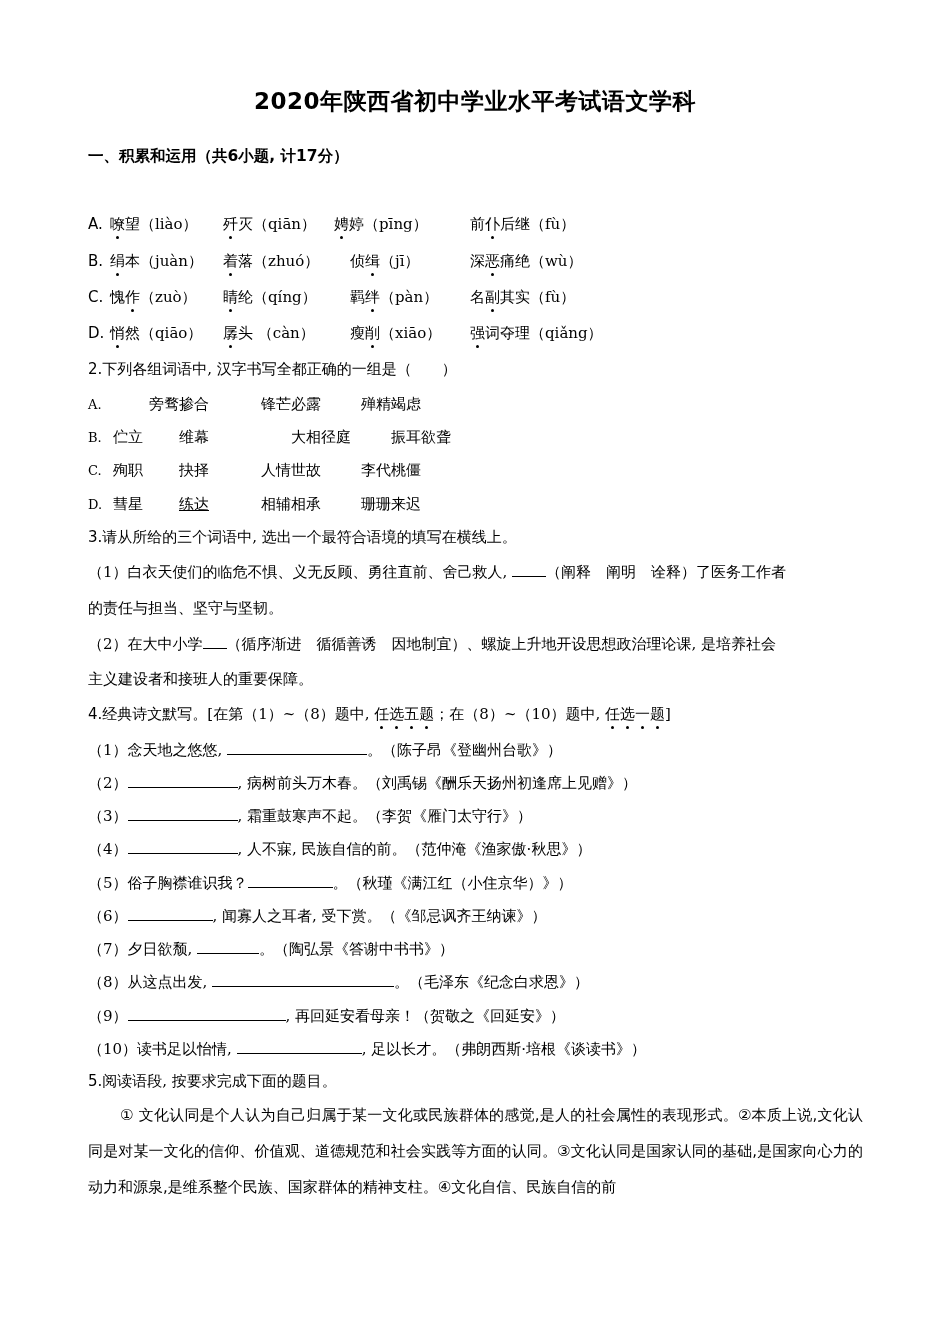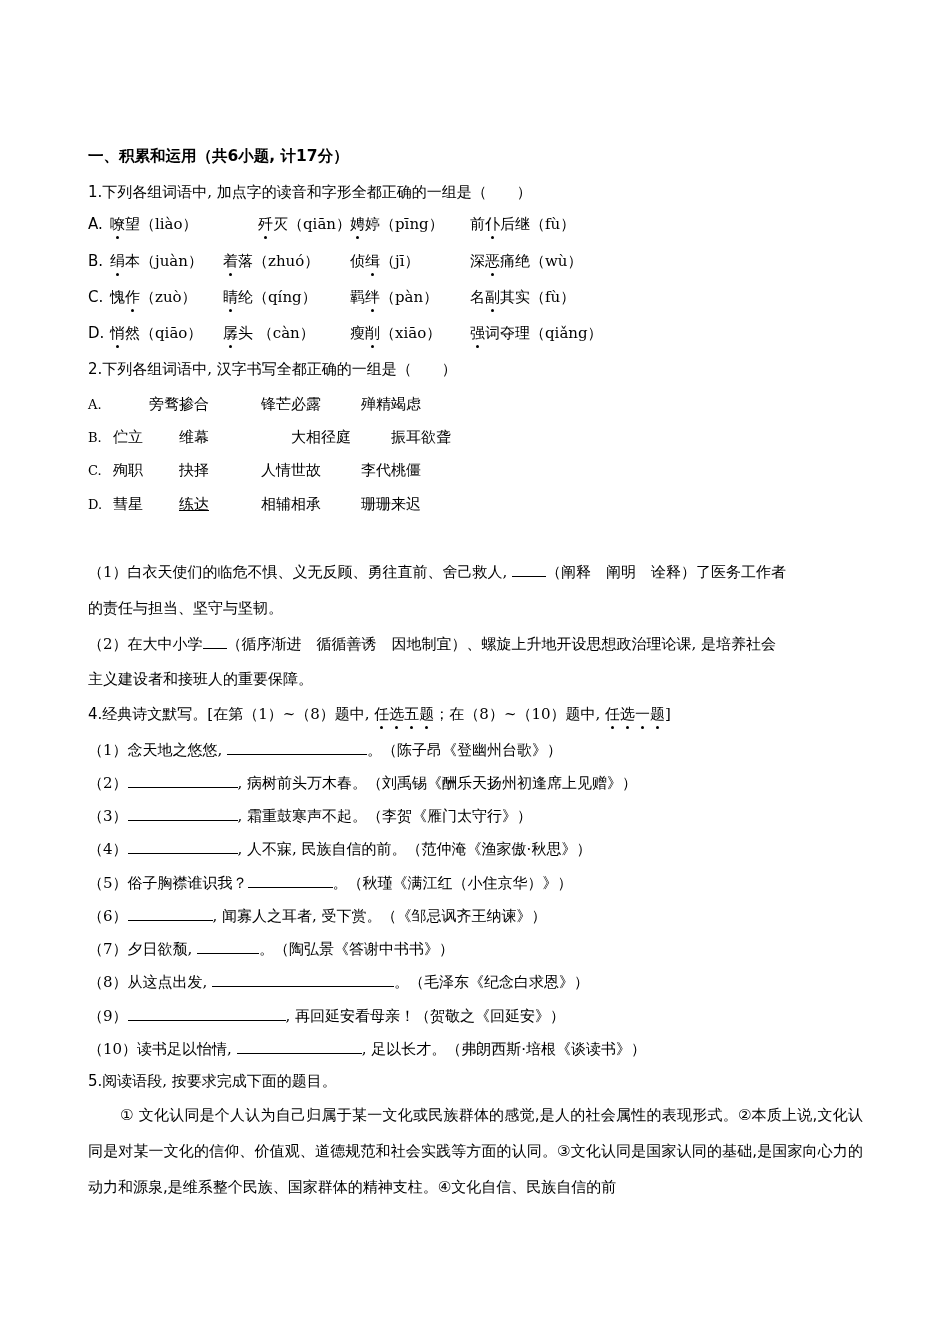--- a/index.html
+++ b/index.html
@@ -17,33 +17,31 @@
   .blank { display: inline-block; border-bottom: 1px solid #000; height: 15px; vertical-align: baseline; }
   .para { position: absolute; left: 88px; width: 775px; font-family: "DejaVu Sans", sans-serif;
     font-size: 15px; line-height: 36px; text-align: justify; text-indent: 32px; }
   .num { font-family: "DejaVu Sans", sans-serif; }
 </style>
 </head>
 <body>
 
 <div class="page">
 
+  <div class="title">2020年陕西省初中学业水平考试语文学科</div>
 
   <div class="line h1" style="top:146px;">一、积累和运用（共6小题, 计17分）</div>
 
-  <div class="line" style="top:182px;">
-    <span class="num">1.</span><span>下列各组词语中, 加点字的读音和字形全都正确的一组是（　　）</span>
-  </div>
 
   <div id="q1opts">
       <div class="line" style="top: 214px; height: 20px;">
         <span class="sans" style="position: absolute; left: 0px;">A.</span>
         <span style="position: absolute; left: 22px;"><span></span><span class="dot">嘹</span><span>望（liào）</span></span>
-        <span style="position: absolute; left: 135px; margin-left: 35px;"><span></span><span class="dot">歼</span><span>灭（qiān）</span></span>
-        <span style="position: absolute; left: 262px;"><span></span><span class="dot">娉</span><span>婷（pīng）</span></span>
+        <span style="position: absolute; left: 135px;"><span></span><span class="dot">歼</span><span>灭（qiān）</span></span>
+        <span style="position: absolute; left: 246px;"><span></span><span class="dot">娉</span><span>婷（pīng）</span></span>
         <span style="position: absolute; left: 382px;"><span>前</span><span class="dot">仆</span><span>后继（fù）</span></span>
       </div>
       <div class="line" style="top: 251px; height: 20px;">
         <span class="sans" style="position: absolute; left: 0px;">B.</span>
         <span style="position: absolute; left: 22px;"><span></span><span class="dot">绢</span><span>本（juàn）</span></span>
         <span style="position: absolute; left: 135px;"><span></span><span class="dot">着</span><span>落（zhuó）</span></span>
         <span style="position: absolute; left: 262px;"><span>侦</span><span class="dot">缉</span><span>（jī）</span></span>
         <span style="position: absolute; left: 382px;"><span>深</span><span class="dot">恶</span><span>痛绝（wù）</span></span>
       </div>
       <div class="line" style="top: 287px; height: 20px;">
@@ -65,20 +63,23 @@
   <div class="line" style="top:359px;">
     <span class="num">2.</span><span>下列各组词语中, 汉字书写全都正确的一组是（　　）</span>
   </div>
   <div id="q2opts">
       <div class="line" style="top: 394px;"><span style="display: inline-block; width: 25px; font-size: 13px;">A.</span><span style="display: inline-block; width: 66px; text-align: right;">旁骛</span><span style="display: inline-block; width: 82px;">掺合</span><span style="display: inline-block; width: 100px;">锋芒必露</span><span style="display: inline-block; width: 100px;">殚精竭虑</span></div>
       <div class="line" style="top: 427px;"><span style="display: inline-block; width: 25px; font-size: 13px;">B.</span><span style="display: inline-block; width: 66px;">伫立</span><span style="display: inline-block; width: 82px;">维幕</span><span style="display: inline-block; width: 100px; margin-left: 30px;">大相径庭</span><span style="display: inline-block; width: 100px;">振耳欲聋</span></div>
       <div class="line" style="top: 460px;"><span style="display: inline-block; width: 25px; font-size: 13px;">C.</span><span style="display: inline-block; width: 66px;">殉职</span><span style="display: inline-block; width: 82px;">抉择</span><span style="display: inline-block; width: 100px;">人情世故</span><span style="display: inline-block; width: 100px;">李代桃僵</span></div>
       <div class="line" style="top: 494px;"><span style="display: inline-block; width: 25px; font-size: 13px;">D.</span><span style="display: inline-block; width: 66px;">彗星</span><span style="display: inline-block; width: 82px; text-decoration: underline;">练达</span><span style="display: inline-block; width: 100px;">相辅相承</span><span style="display: inline-block; width: 100px;">珊珊来迟</span></div>
     </div>
 
+  <div class="line" style="top:527px;">
+    <span class="num">3.</span><span>请从所给的三个词语中, 选出一个最符合语境的填写在横线上。</span>
+  </div>
   <div class="line" style="top:561px;">
     <span>（1）白衣天使们的临危不惧、义无反顾、勇往直前、舍己救人, </span><span class="blank" style="width:34px;"></span><span>（阐释　阐明　诠释）了医务工作者</span>
   </div>
   <div class="line" style="top:598px;">的责任与担当、坚守与坚韧。</div>
   <div class="line" style="top:633px;">
     <span>（2）在大中小学</span><span class="blank" style="width:24px;"></span><span>（循序渐进　循循善诱　因地制宜）、螺旋上升地开设思想政治理论课, 是培养社会</span>
   </div>
   <div class="line" style="top:669px;">主义建设者和接班人的重要保障。</div>
 
   <div class="line" style="top:704px;">

